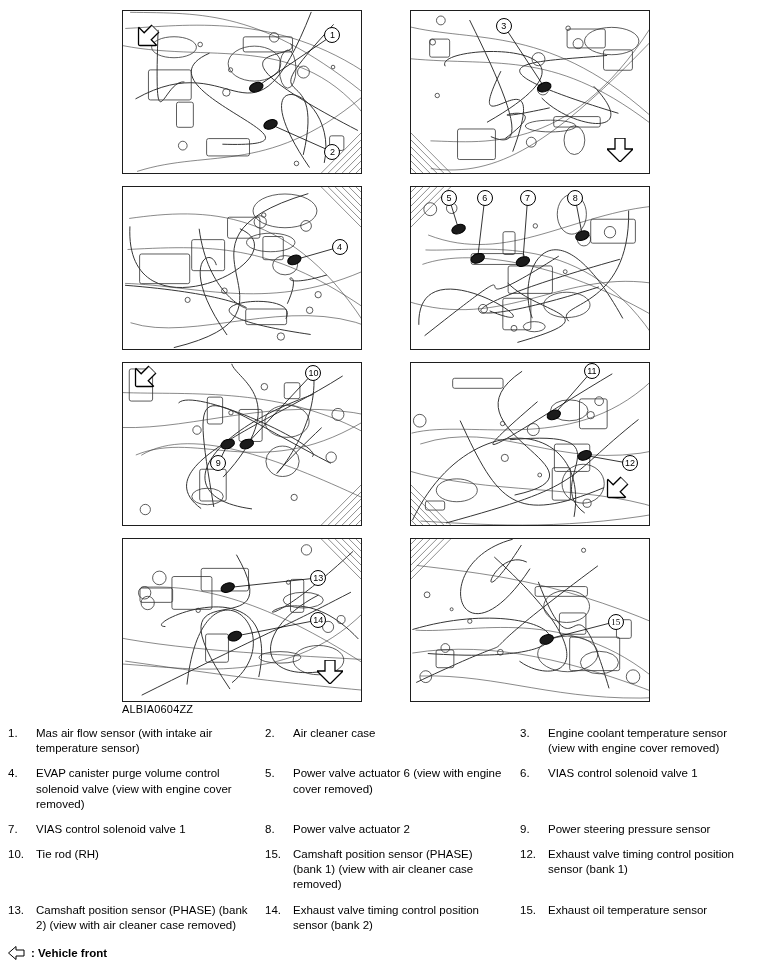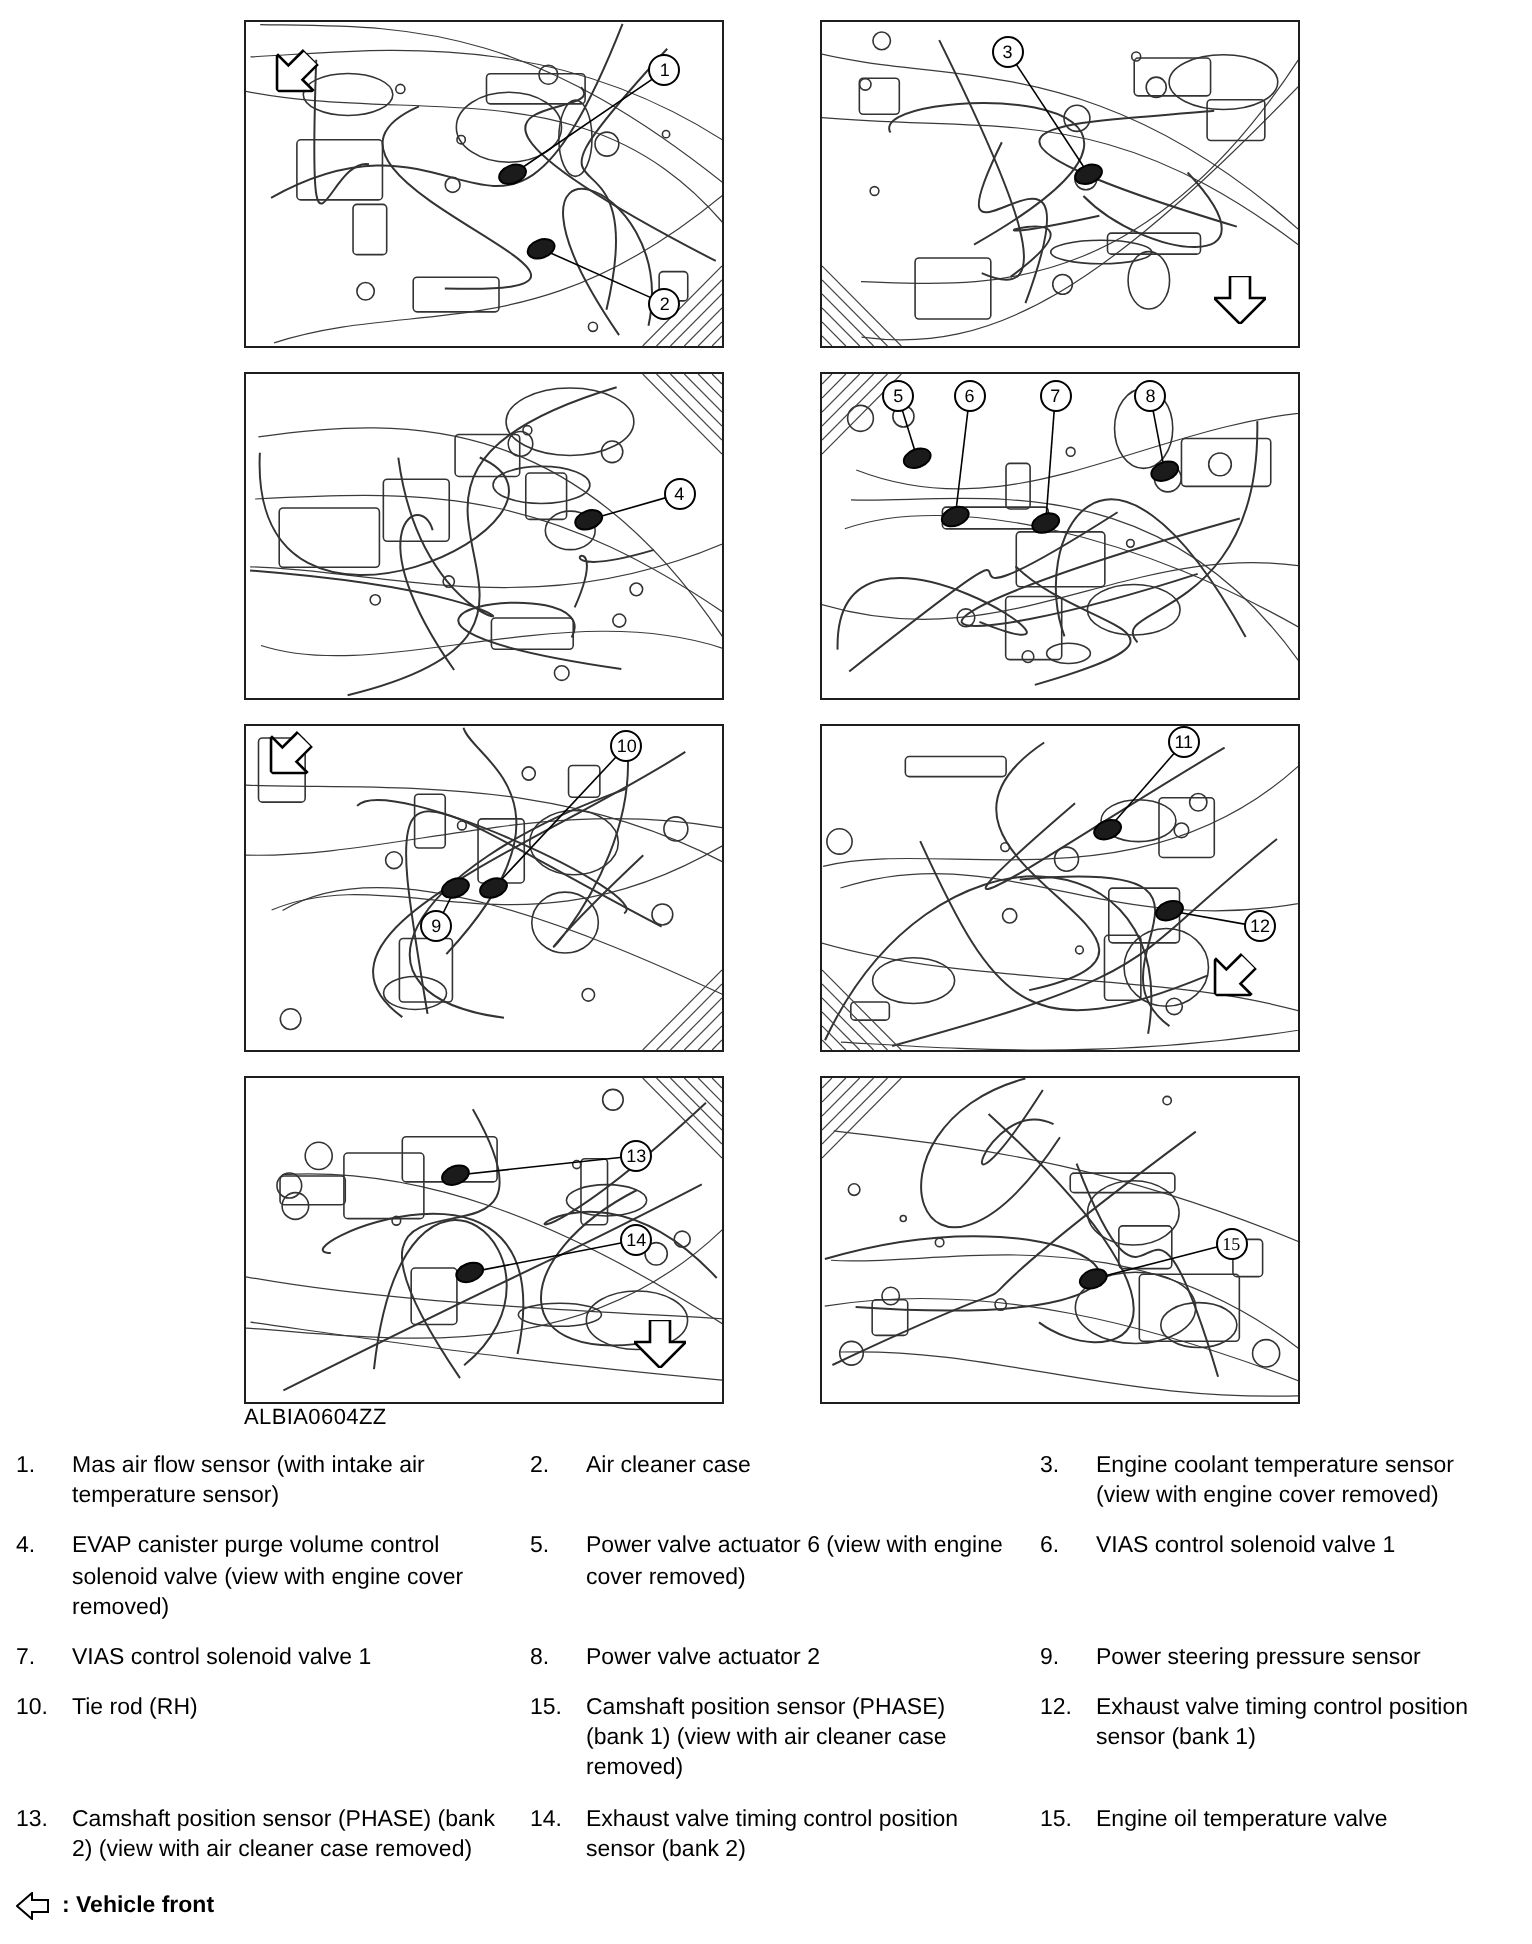--- a/index.html
+++ b/index.html
@@ -498,21 +498,21 @@
       <div class="legend-item">
         <span class="legend-num">13.</span>
         <span class="legend-text">Camshaft position sensor (PHASE) (bank 2) (view with air cleaner case removed)</span>
       </div>
       <div class="legend-item">
         <span class="legend-num">14.</span>
         <span class="legend-text">Exhaust valve timing control position sensor (bank 2)</span>
       </div>
       <div class="legend-item">
         <span class="legend-num">15.</span>
-        <span class="legend-text">Engine oil temperature valve</span>
+        <span class="legend-text">Exhaust oil temperature sensor</span>
       </div>
     </div>
 
   <div class="footer">
     <svg width="17" height="14" viewBox="0 0 17 14">
       <polygon points="16,4 8,4 8,0.5 0.5,7 8,13.5 8,10 16,10" fill="#fff" stroke="#000" stroke-width="1"></polygon>
     </svg>
     <span>: Vehicle front</span>
   </div>
 

